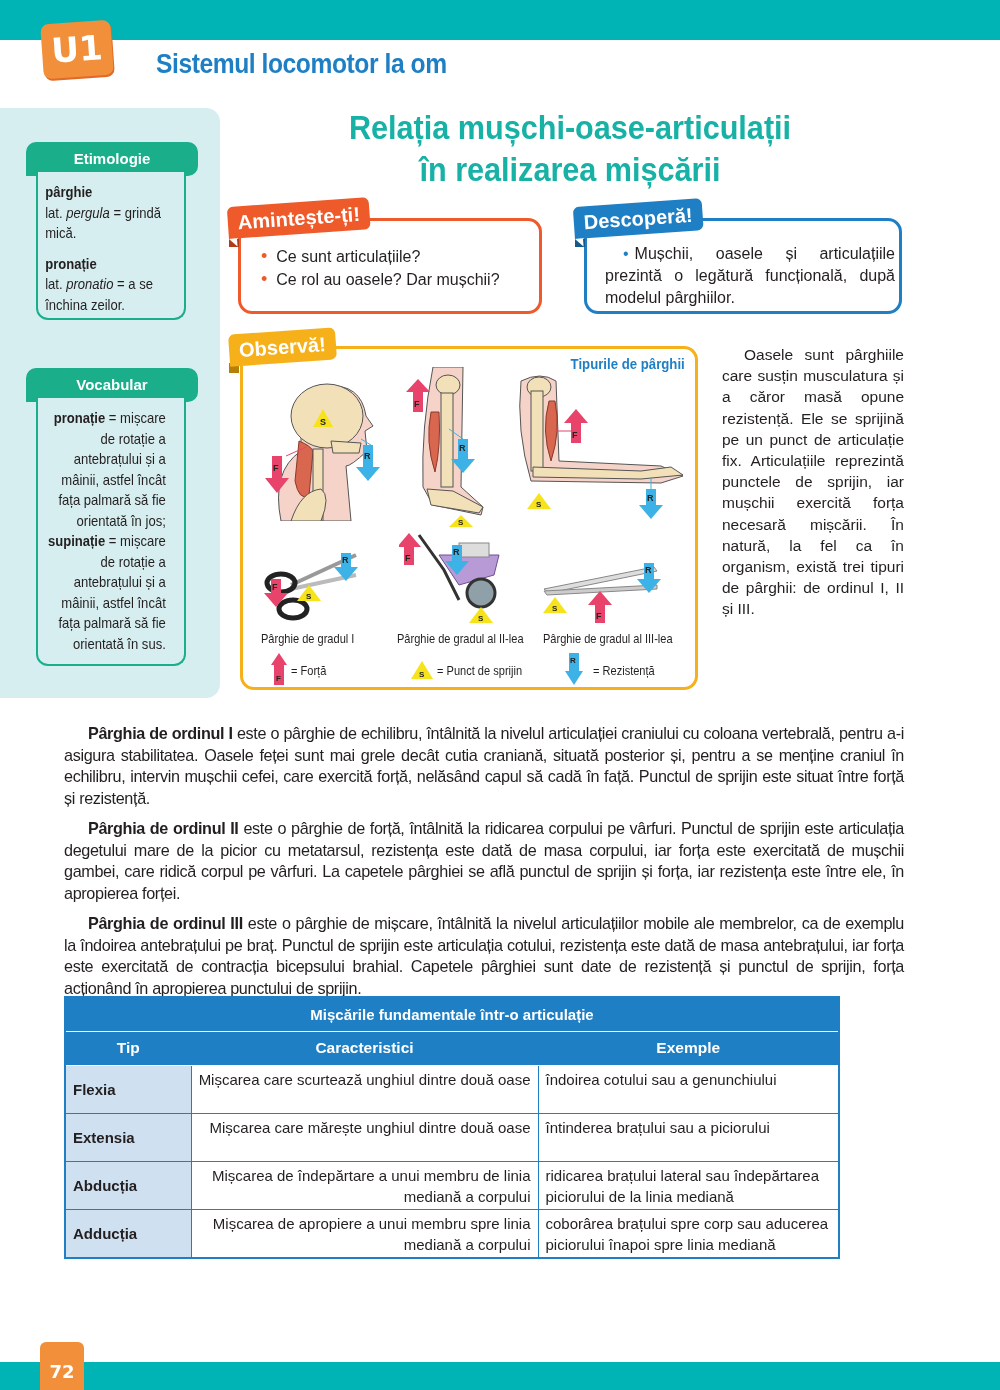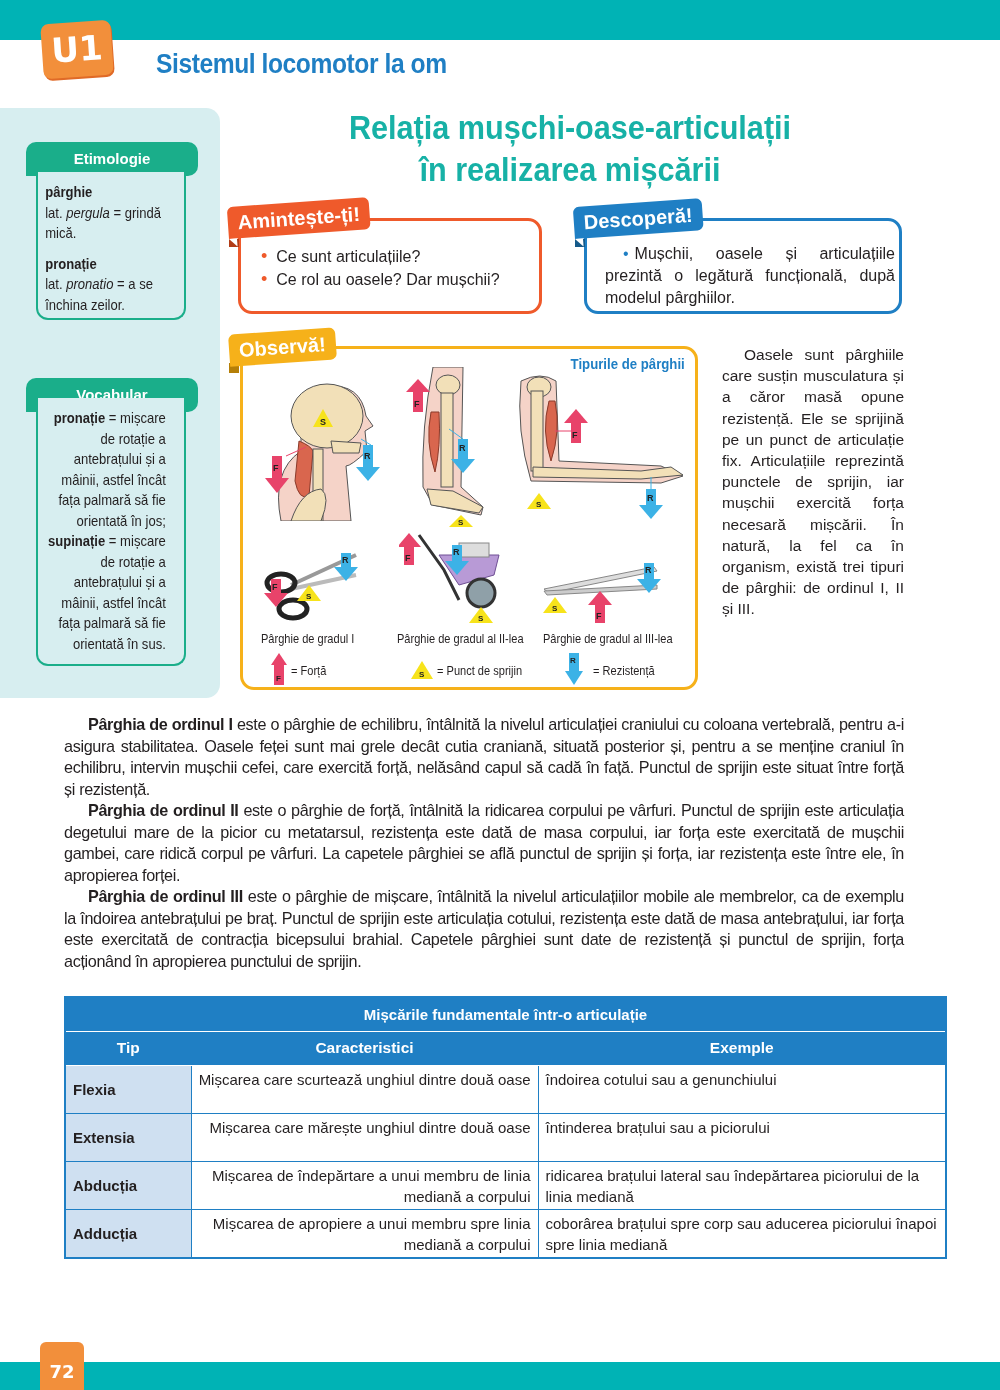--- a/index.html
+++ b/index.html
@@ -40,24 +40,24 @@
   .observe-tag { position: absolute; left: -14px; top: -18px; background: #f6b11a; color: #fff; font-weight: bold; font-size: 20px; padding: 0 10px; height: 32px; line-height: 32px; border-radius: 6px 6px 6px 0; transform: rotate(-4deg); }
   .observe-fold { position: absolute; left: -14px; top: 14px; width: 10px; height: 10px; background: #b57f08; }
   .types-title { position: absolute; right: 10px; top: 6px; font-size: 15px; font-weight: bold; color: #1f7fc4; transform: scaleX(0.88); transform-origin: right top; }
   .fig { position: absolute; }
   .lever-caption { position: absolute; font-size: 13px; color: #231f20; transform: scaleX(0.85); transform-origin: left top; white-space: nowrap; }
   .legend-text { position: absolute; font-size: 13px; color: #231f20; transform: scaleX(0.85); transform-origin: left top; white-space: nowrap; }
 
   .side-text { position: absolute; left: 722px; top: 344px; width: 182px; font-size: 15.5px; line-height: 21.2px; text-align: justify; color: #231f20; }
 
   .body-text { position: absolute; left: 64px; top: 714px; width: 840px; font-size: 16.2px; line-height: 21.5px; text-align: justify; color: #231f20; letter-spacing: -0.35px; }
-  .body-text p { text-indent: 24px; }
+  .body-text p { text-indent: 24px; margin-top: 9px; }
   .body-text b { font-weight: bold; }
 
-  .movements-table { position: absolute; left: 64px; top: 996px; width: 883px; border-collapse: collapse; border: 2px solid #1f7fc4; font-size: 15px; }
+  .movements-table { position: absolute; left: 64px; top: 996px; width: 776px; border-collapse: collapse; border: 2px solid #1f7fc4; font-size: 15px; }
   .movements-table th { background: #1f7fc4; color: #fff; font-weight: bold; height: 34px; border: 1px solid #fff; border-left-color: #1f7fc4; border-right-color: #1f7fc4; }
   .movements-table .caption-row th { font-size: 15px; }
   .movements-table .head-row th { font-size: 15.5px; border-top: 1px solid #ffffff; }
   .movements-table td { border: 1.5px solid #1f7fc4; vertical-align: top; padding: 3px 7px 2px 7px; line-height: 21px; height: 48px; color: #231f20; }
   .movements-table td.tip { background: #cfe0f1; font-weight: bold; vertical-align: middle; width: 126px; }
   .movements-table td.carac { width: 347px; text-align: right; }
 
   .page-tab { position: absolute; left: 40px; top: 1342px; width: 44px; height: 48px; background: #f28f3b; border-radius: 6px 6px 0 0; color: #fff; font-weight: bold; font-size: 18px; text-align: center; padding-top: 19px; font-family: "DejaVu Sans", sans-serif; }
 </style>
 </head>
@@ -76,21 +76,21 @@
         <span>lat. </span><i>pergula</i><span> = grindă mică.</span>
       </div>
       <div class="gap"></div>
       <div>
         <b>pronație</b><br>
         <span>lat. </span><i>pronatio</i><span> = a se închina zeilor.</span>
       </div>
     </div>
   </div>
 
-  <div class="side-head" style="top:260px;margin-top:10px;">Vocabular</div>
+  <div class="side-head" style="top:260px;">Vocabular</div>
   <div class="side-box" style="top:290px; height:268px;text-align:right;">
     <div class="side-content">
       <div><b>pronație</b><span> = mișcare de rotație a antebrațului și a mâinii, astfel încât fața palmară să fie orientată în jos;</span></div>
       <div><b>supinație</b><span> = mișcare de rotație a antebrațului și a mâinii, astfel încât fața palmară să fie orientată în sus.</span></div>
     </div>
   </div>
 </div>
 
 <div class="lesson-title">
   <div>Relația mușchi-oase-articulații</div>

